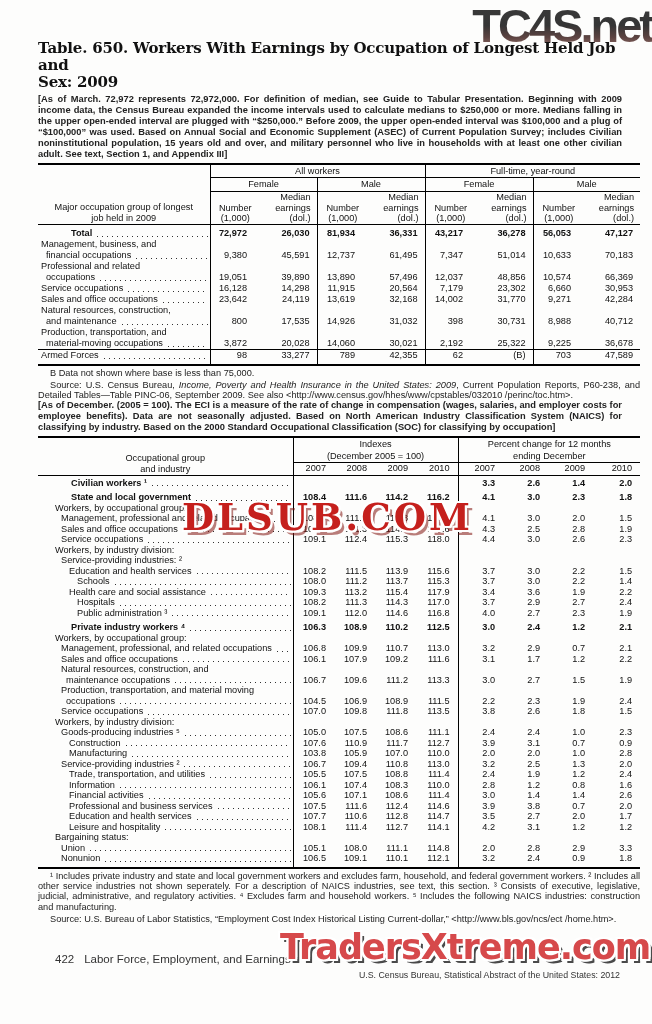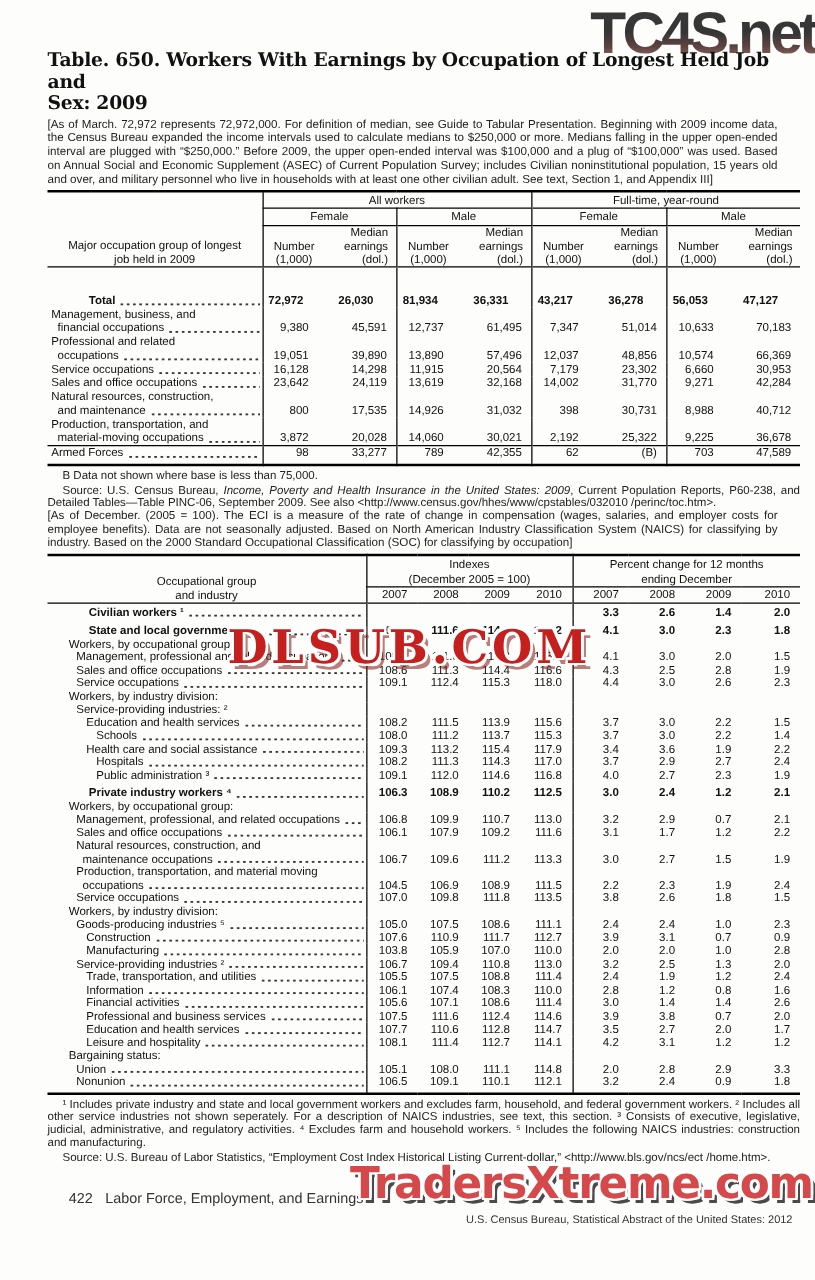--- a/index.html
+++ b/index.html
@@ -4,21 +4,21 @@
 <style>
   html,body{margin:0;padding:0;}
   body{width:652px;height:1024px;position:relative;overflow:hidden;background:#fdfdfc;
        font-family:"Liberation Sans", sans-serif;color:#1a1a1a;}
   .page{position:absolute;inset:0;}
   .content{position:absolute;left:38px;top:40px;width:602px;}
 
   .ttl{font-family:"DejaVu Serif", serif;font-weight:bold;font-size:15px;line-height:17px;
        letter-spacing:-0.2px;color:#111;margin:0 0 3px 0;}
   .ttl.t2{margin-top:15px;}
-  .note{font-size:9.3px;line-height:11px;margin:0 18px 3px 0;text-align:justify;color:#222;}
+  .note{font-size:9.3px;line-height:11px;margin:0 18px 3px 0;text-align:justify;color:#222;font-weight:bold;}
 
   table.stattable{border-collapse:collapse;width:602px;table-layout:fixed;
       border-top:2px solid #000;border-bottom:2px solid #000;font-size:9.2px;color:#111;}
   table.stattable td{padding:0;vertical-align:bottom;}
   .stubh{border-right:1px solid #000;text-align:center;vertical-align:middle;line-height:11px;}
   .lbl{border-right:1px solid #000;vertical-align:bottom;}
   .grp{border-bottom:1px solid #000;text-align:center;line-height:12px;padding:1px 0;}
   .sex{border-bottom:1px solid #000;text-align:center;line-height:13px;}
   .bl{border-left:1px solid #000;}
   thead{border-bottom:1px solid #000;}
@@ -30,40 +30,40 @@
   .t651 td.v{line-height:10.5px;}
   .t650 td.c0,.t650 td.c2,.t650 td.c4,.t650 td.c6{padding-right:13px;}
   .t650 td.c1,.t650 td.c3,.t650 td.c5,.t650 td.c7{padding-right:7px;}
   .t650 td.c2,.t650 td.c4,.t650 td.c6{border-left:1px solid #000;}
   .t651 td.v{padding-right:8px;}
   .t651 td.c4{border-left:1px solid #000;}
   .t651 .yr{line-height:12px;padding-bottom:1px;}
   tr.bold{font-weight:bold;}
   tr.gap td{padding-top:4px;}
   tr.sep td{border-top:1px solid #000;}
-  .t650 tbody tr:first-child td{padding-top:21px;text-align:center;}
+  .t650 tbody tr:first-child td{padding-top:3px;}
   .t650 tbody tr:last-child td{padding-bottom:3px;}
   .t651 tbody tr:first-child td{padding-top:2px;}
   .t651 tbody tr:last-child td{padding-bottom:3px;}
   .lline{display:flex;align-items:flex-end;line-height:11px;}
   .t651 .lline{line-height:10.5px;}
   .lline .lt{white-space:nowrap;}
   .lline.cont .lt{padding-left:5px;}
   .dots{flex:1 1 auto;height:8px;margin:0 2px 1px 3px;
         background-image:radial-gradient(circle,#333 0.8px,rgba(0,0,0,0) 0.9px);
         background-size:5px 3px;background-repeat:repeat-x;background-position:left bottom;}
   tr.sect .lline{line-height:10.5px;}
 
   .fnote{font-size:9.2px;line-height:10.3px;margin:2px 0 0 0;text-align:justify;color:#222;}
   .fnote.ind{text-indent:12px;}
   .fnote i{font-style:italic;}
 
   .footer-left{position:absolute;left:55px;top:953px;font-size:11.5px;color:#333;}
   .footer-left .pgnum{margin-right:10px;}
-  .footer-right{position:absolute;right:18px;top:970px;font-size:8.8px;color:#333;}
+  .footer-right{position:absolute;right:32px;top:970px;font-size:8.8px;color:#333;}
 
   .wm-top{position:absolute;top:2px;right:0px;font-family:"Liberation Sans",sans-serif;
       font-weight:800;font-size:47px;letter-spacing:-3px;line-height:1;
       background:linear-gradient(180deg,#3a3a3a 0%,#353535 50%,#5c4341 75%,#96706a 100%);
       -webkit-background-clip:text;background-clip:text;color:transparent;}
   .wm-mid{position:absolute;left:182px;top:499px;font-family:"DejaVu Serif",serif;
       font-weight:bold;font-size:37px;letter-spacing:3px;line-height:1;color:#c5201d;
       text-shadow:-2px 0 0 #fff,2px 0 0 #fff,0 -2px 0 #fff,0 2px 0 #fff,
                   -2px -2px 0 #fff,2px -2px 0 #fff,-2px 2px 0 #fff,2px 2px 0 #fff,
                   4px 5px 0 rgba(130,20,15,0.55);}

